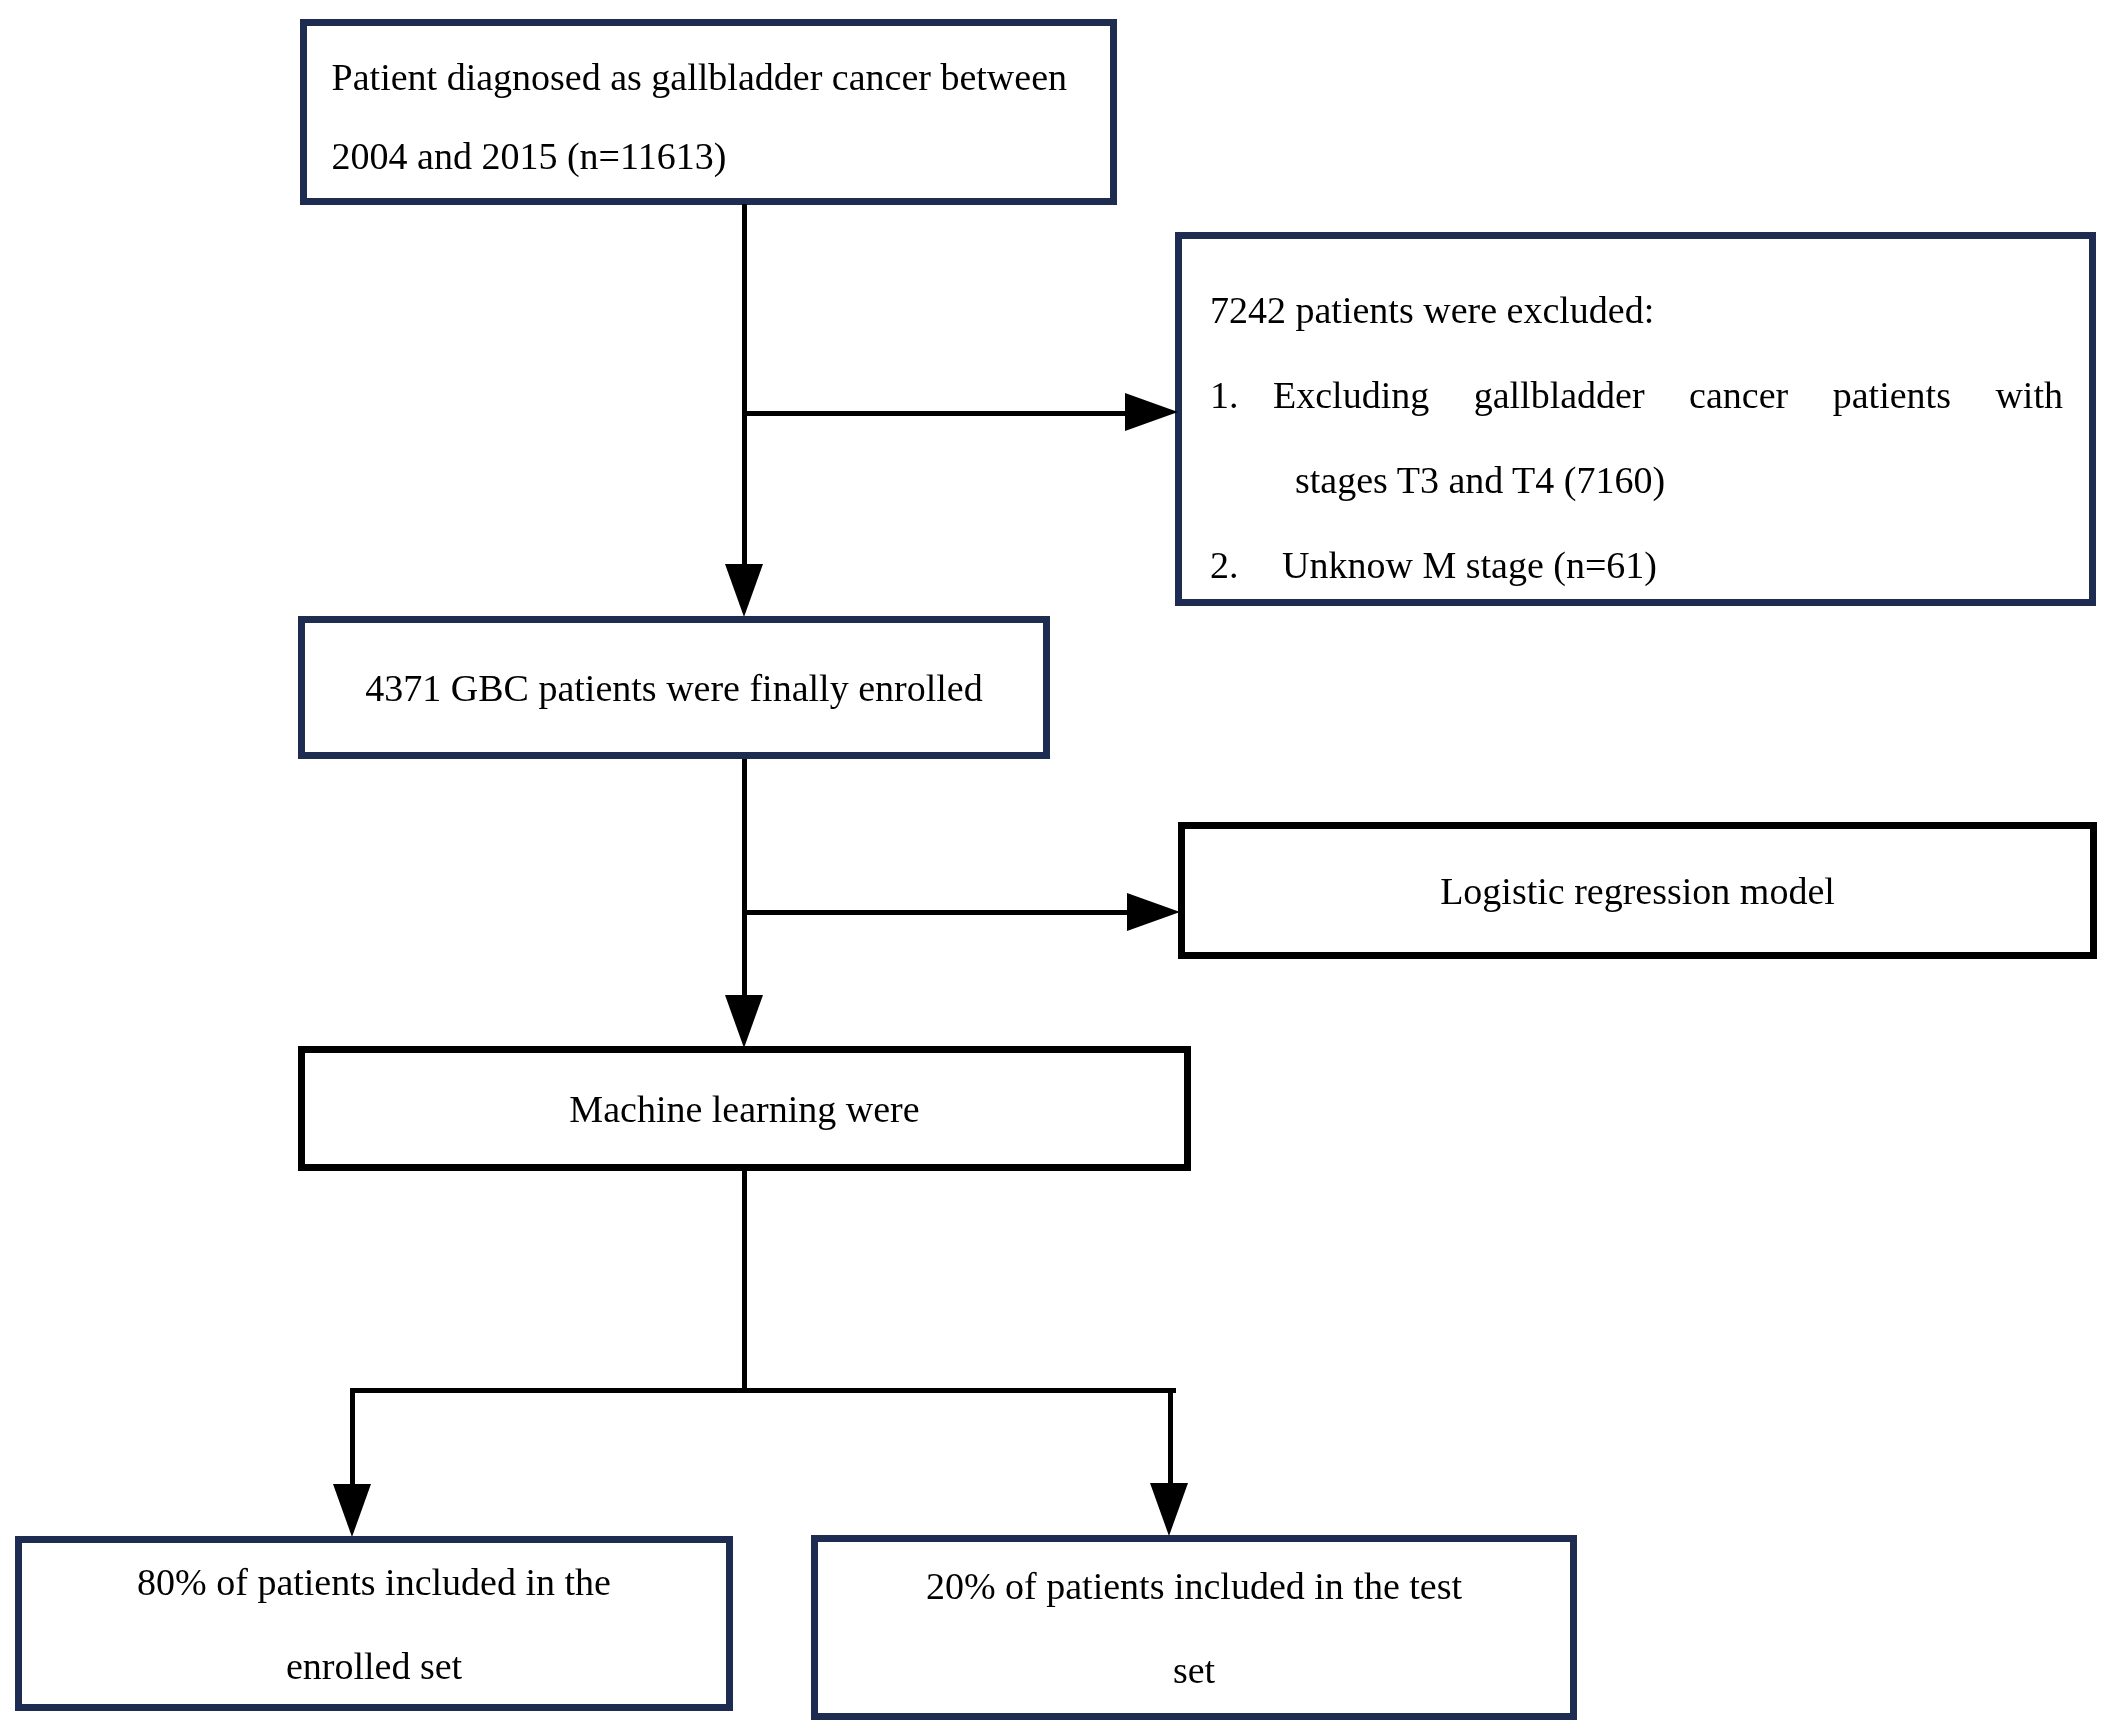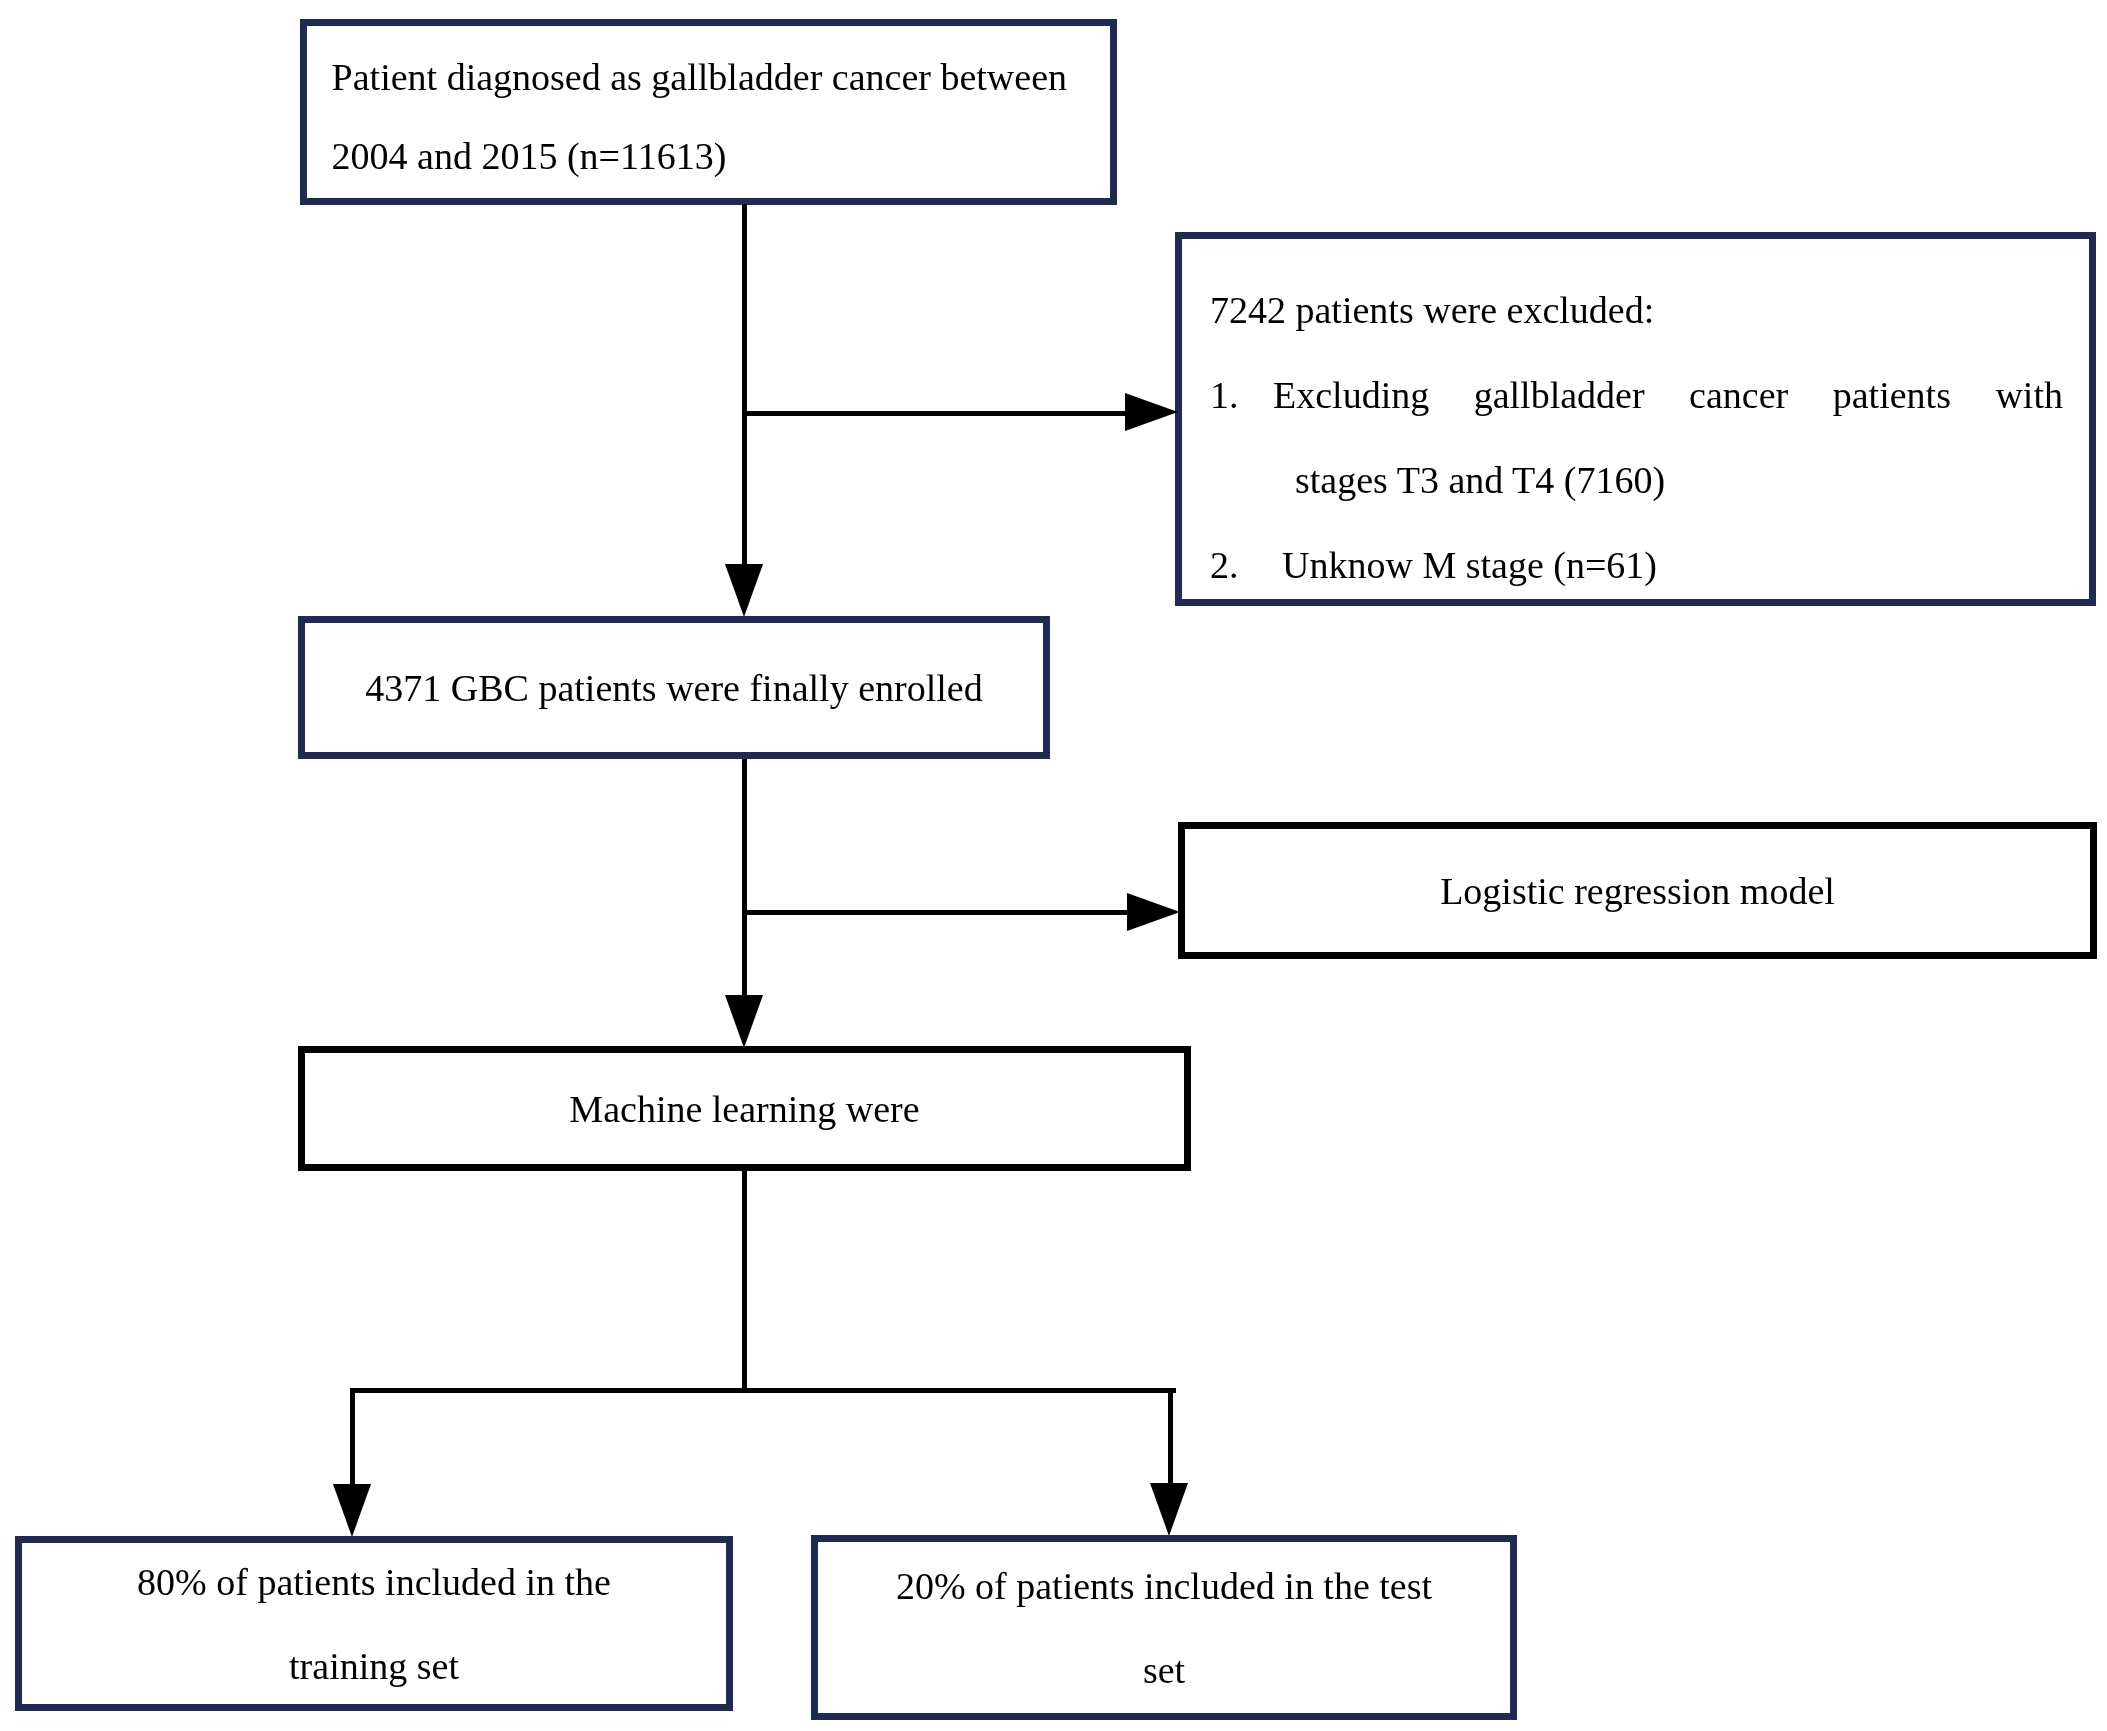--- a/index.html
+++ b/index.html
@@ -85,24 +85,24 @@
   <div class="box blk center" style="left:1178px;top:822px;width:919px;height:137px;">
     <div>Logistic regression model</div>
   </div>
 
   <div class="box blk center" style="left:298px;top:1046px;width:893px;height:125px;">
     <div>Machine learning were</div>
   </div>
 
   <div class="box navy center" style="left:15px;top:1536px;width:718px;height:175px;">
     <div class="line-block">80% of patients included in the</div>
-    <div class="line-block">training set</div>
+    <div class="line-block">enrolled set</div>
   </div>
 
-  <div class="box navy center" style="left:811px;top:1535px;width:706px;height:185px;">
+  <div class="box navy center" style="left:811px;top:1535px;width:766px;height:185px;">
     <div class="line-block">20% of patients included in the test</div>
     <div class="line-block">set</div>
   </div>
 
   <div class="vline" style="left:742px;top:204px;height:365px;"></div>
   <div class="arrow arrow-down" style="left:725px;top:564px;"></div>
 
   <div class="hline" style="left:742px;top:411px;width:390px;"></div>
   <div class="arrow arrow-right" style="left:1125px;top:393px;"></div>
 

